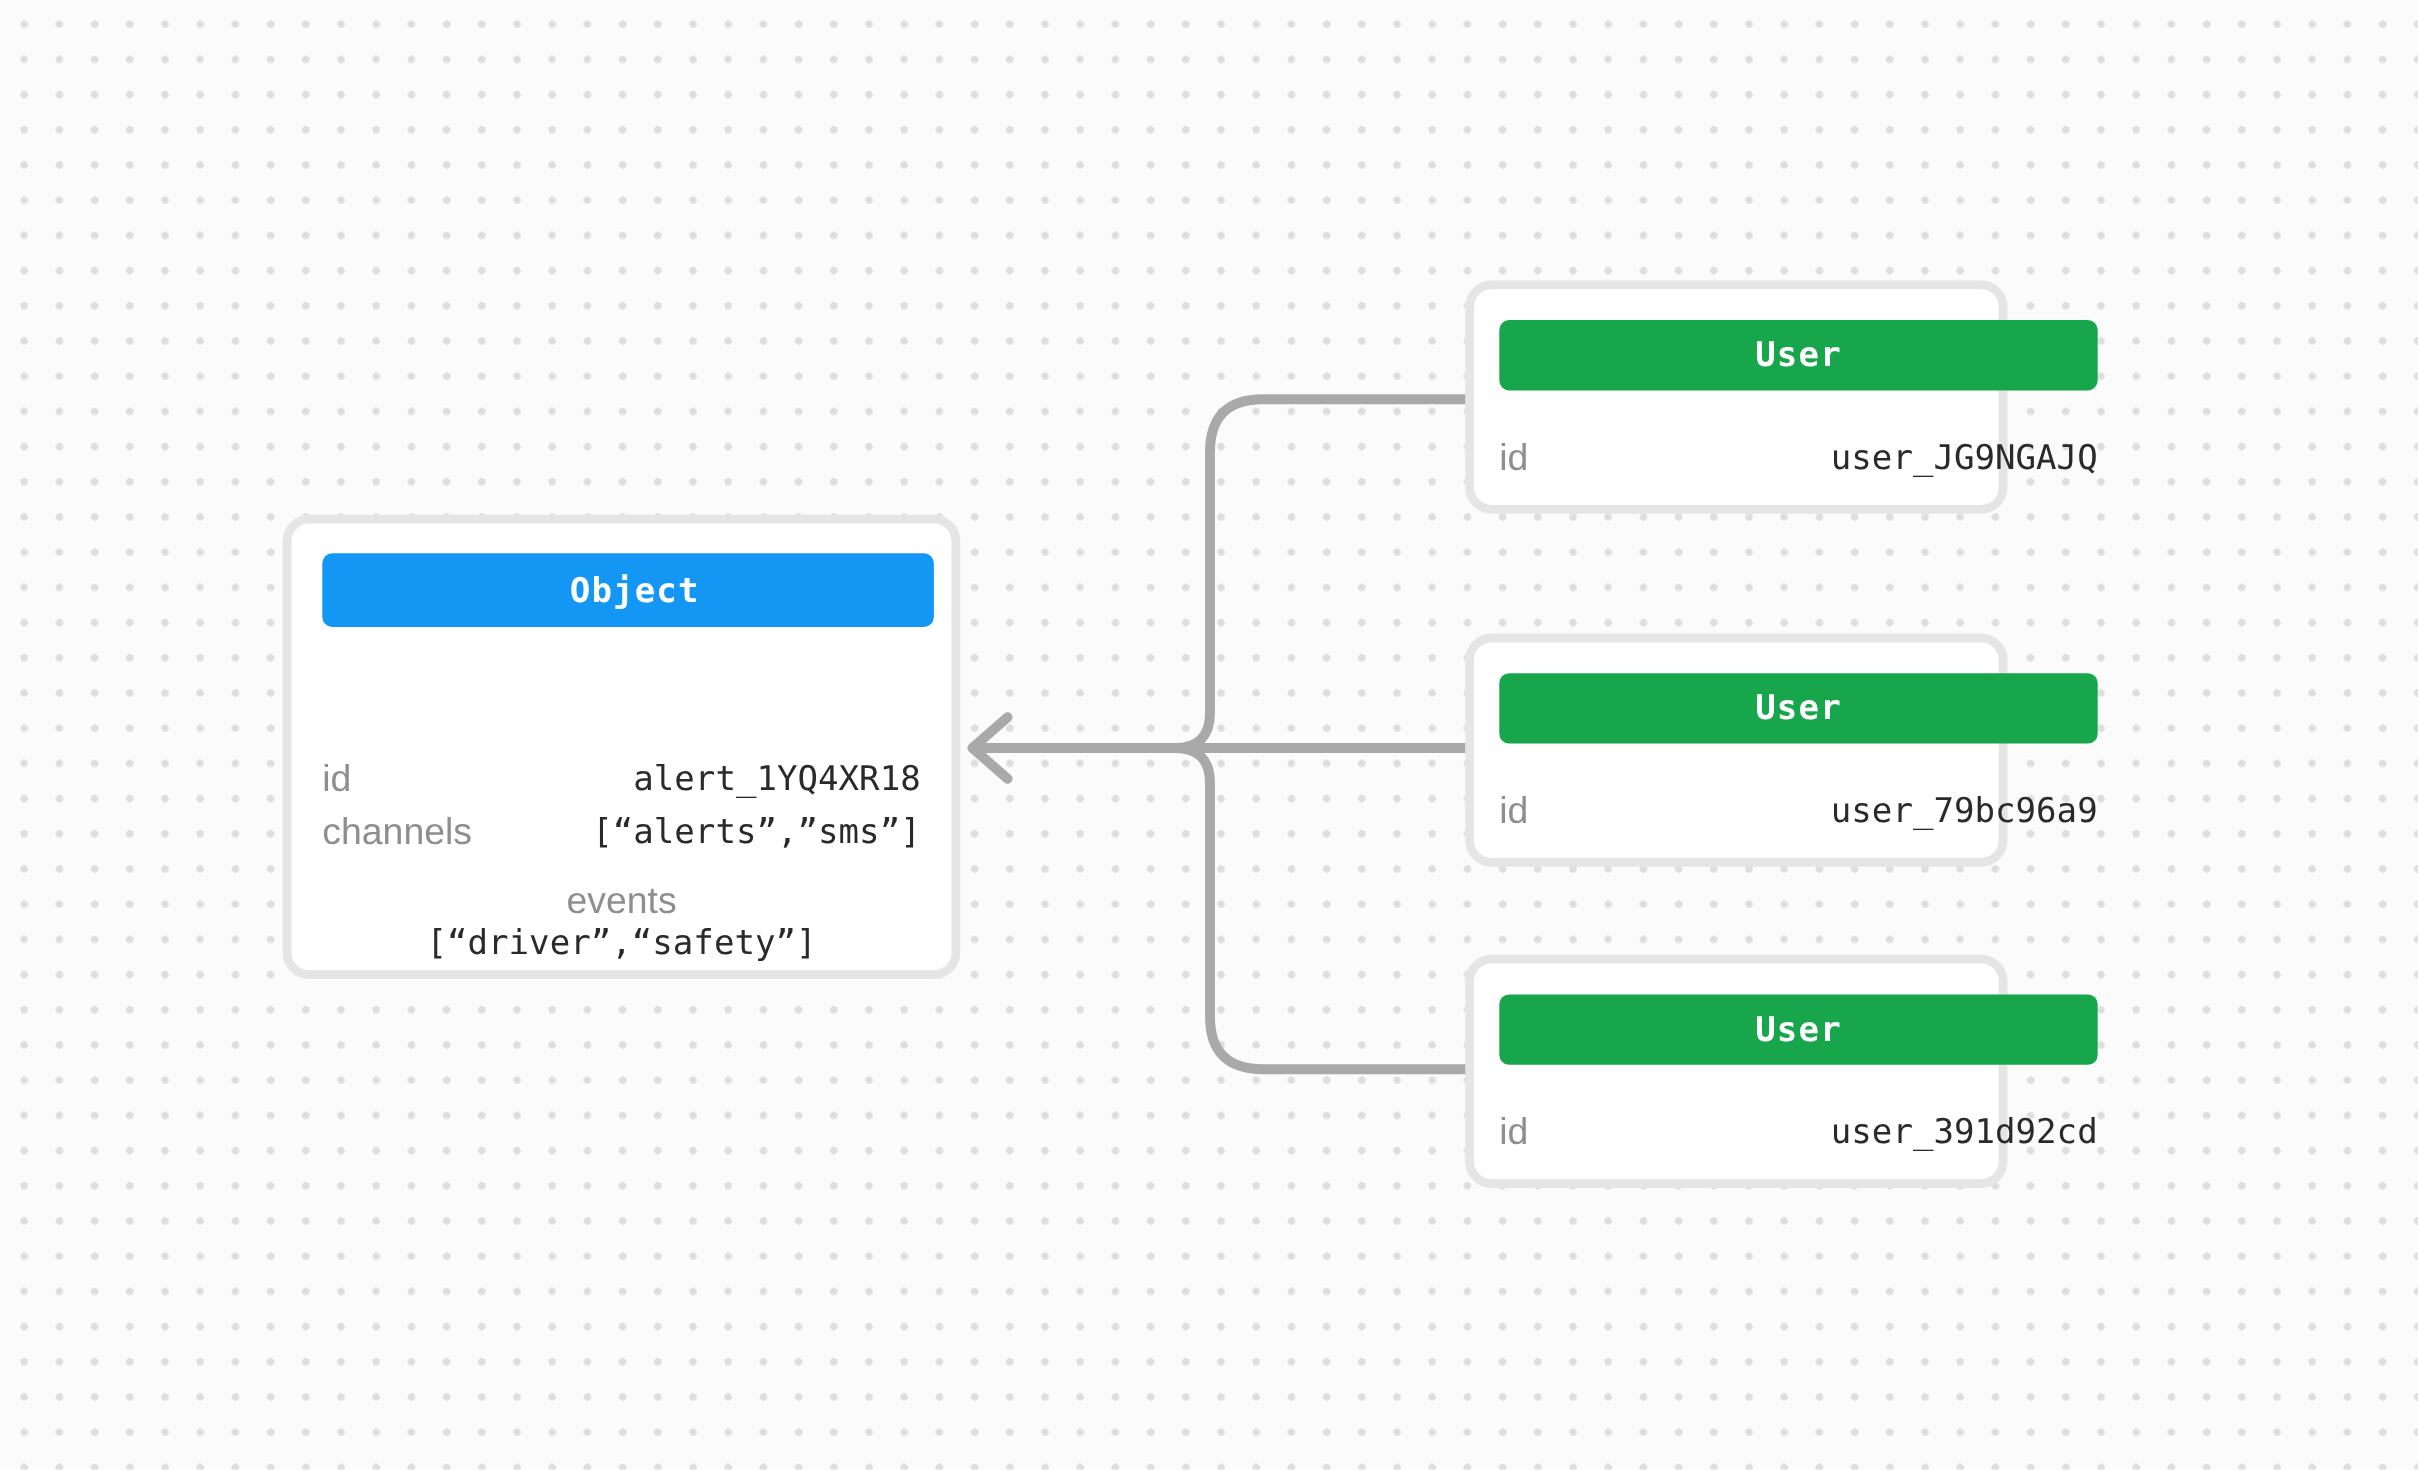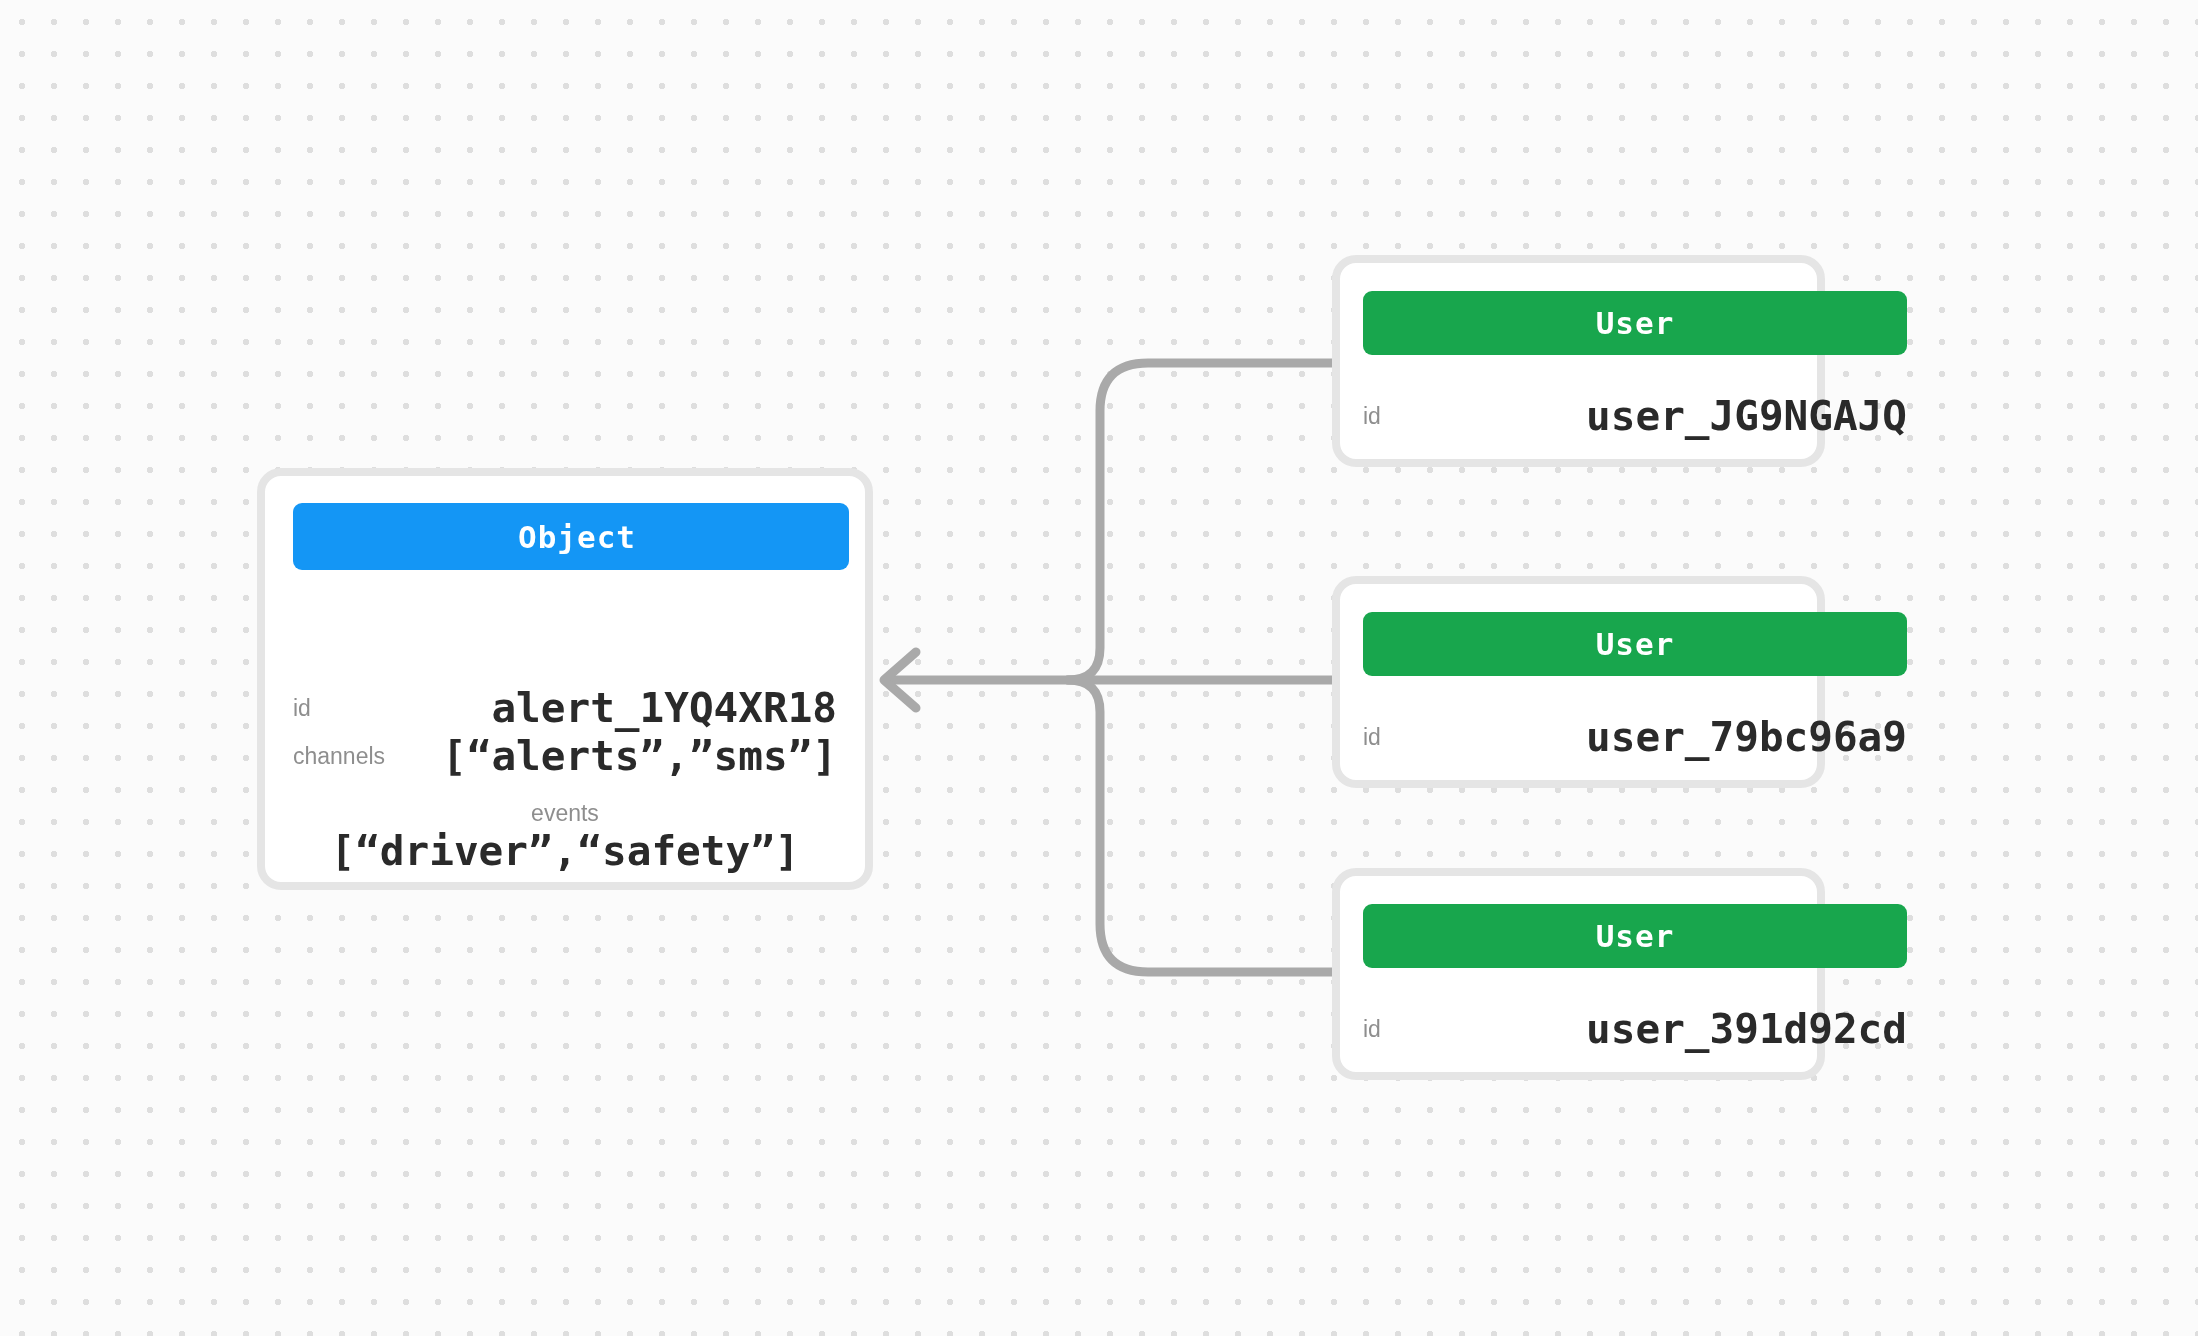--- a/index.html
+++ b/index.html
@@ -29,24 +29,24 @@
   .node-header span{
     color:var(--header-text); font-family:"DejaVu Sans Mono",monospace;
     font-size:31px; font-weight:600; letter-spacing:1px;
   }
   .header-blue{background:var(--accent-blue);}
   .header-green{background:var(--accent-green);}
   .row{
     position:absolute; display:flex; align-items:center; justify-content:space-between;
     height:40px;
   }
-  .row .label{color:var(--label); font-size:23px; font-family:"Liberation Sans",sans-serif;}
+  .row .label{color:var(--label); font-size:34px; font-family:"Liberation Sans",sans-serif;}
   .row .value{
     color:var(--value); font-family:"DejaVu Sans Mono",monospace;
-    font-size:41px; font-weight:700; white-space:pre;
+    font-size:31px; font-weight:400; white-space:pre;
   }
   
   .object-card{left:257px; top:468px; width:616px; height:422px;}
   .object-card .node-header{left:28px; top:27px; width:544px;padding-left:12px;}
   .object-card .row{left:28px; width:544px;}
   .row-collection{top:143px;}
   .row-id-obj{top:212px;}
   .row-channels{top:260px;}
   .row-events{top:324px;flex-direction:column;}
   

